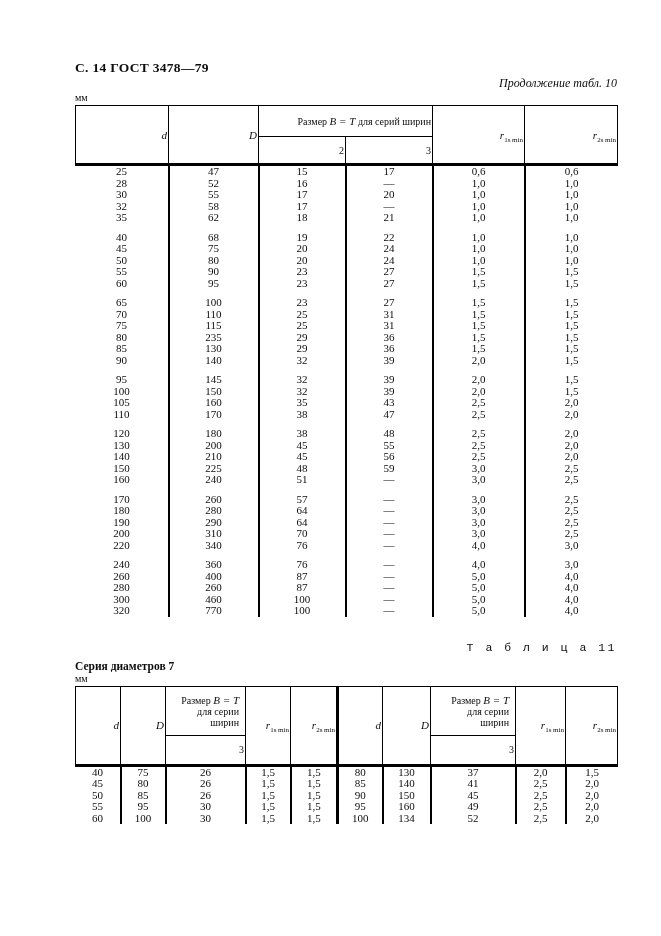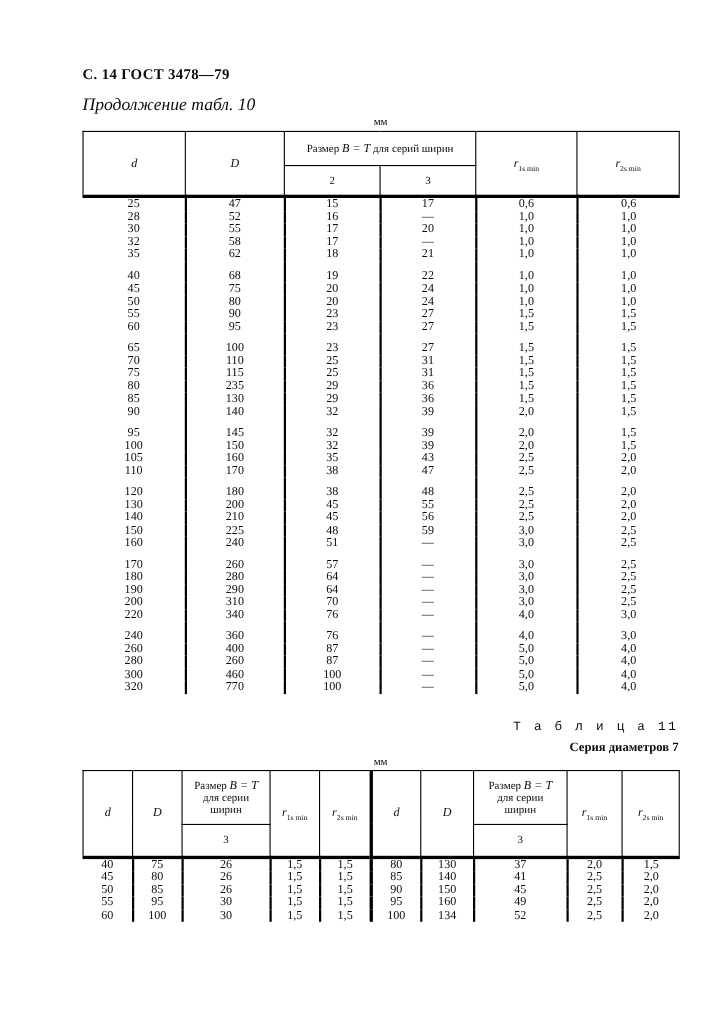--- a/index.html
+++ b/index.html
@@ -15,40 +15,40 @@
     width: 542px;
     margin-left: 75px;
     padding-top: 60px;
   }
   .doc-header {
     font-size: 13.5px;
     font-weight: bold;
     letter-spacing: 0.3px;
   }
   .continuation-note {
-    margin-top: 11px;
+    text-align: right;
     font-style: italic;
-    font-size: 16px;
+    font-size: 12px;
   }
   .units-label {
-    text-align: center;
+    text-align: left;
     font-size: 10px;
     margin: 1px 0 2px 0;
   }
   table {
     border-collapse: collapse;
     table-layout: fixed;
     width: 542px;
     font-size: 11px;
   }
   thead th {
     border: 1.5px solid #000;
     font-weight: normal;
     font-size: 10px;
-    text-align: center;
+    text-align: right;
     vertical-align: middle;
     padding: 2px 1px;
   }
   thead { border-bottom: 3px solid #000; }
   table { border-top: 1px solid #000; }
   tbody td {
     text-align: center;
     padding: 0;
     height: 11.5px;
     line-height: 11.5px;
@@ -69,21 +69,21 @@
   
   .t11-caption {
     margin-top: 24px;
     text-align: right;
     font-size: 11.5px;
     letter-spacing: 2.5px;
     font-family: Liberation Mono, monospace;
   }
   .t11-title {
     margin-top: 6px;
-    text-align: right;
+    text-align: left;
     font-weight: bold;
     font-size: 11.5px;
   }
   .t11 .d1 { width: 45px; } .t11 .d2 { width: 45px; }
   .t11 .d3 { width: 80px; } .t11 .d4 { width: 45px; }
   .t11 .d5 { width: 47px; } .t11 .d6 { width: 45px; }
   .t11 .d7 { width: 48px; } .t11 .d8 { width: 85px; }
   .t11 .d9 { width: 50px; } .t11 .d10 { width: 52px; }
   .t11 thead .size-head { height: 44px; padding: 2px 6px; }
   .t11 thead tr:last-child th { height: 24px; }

